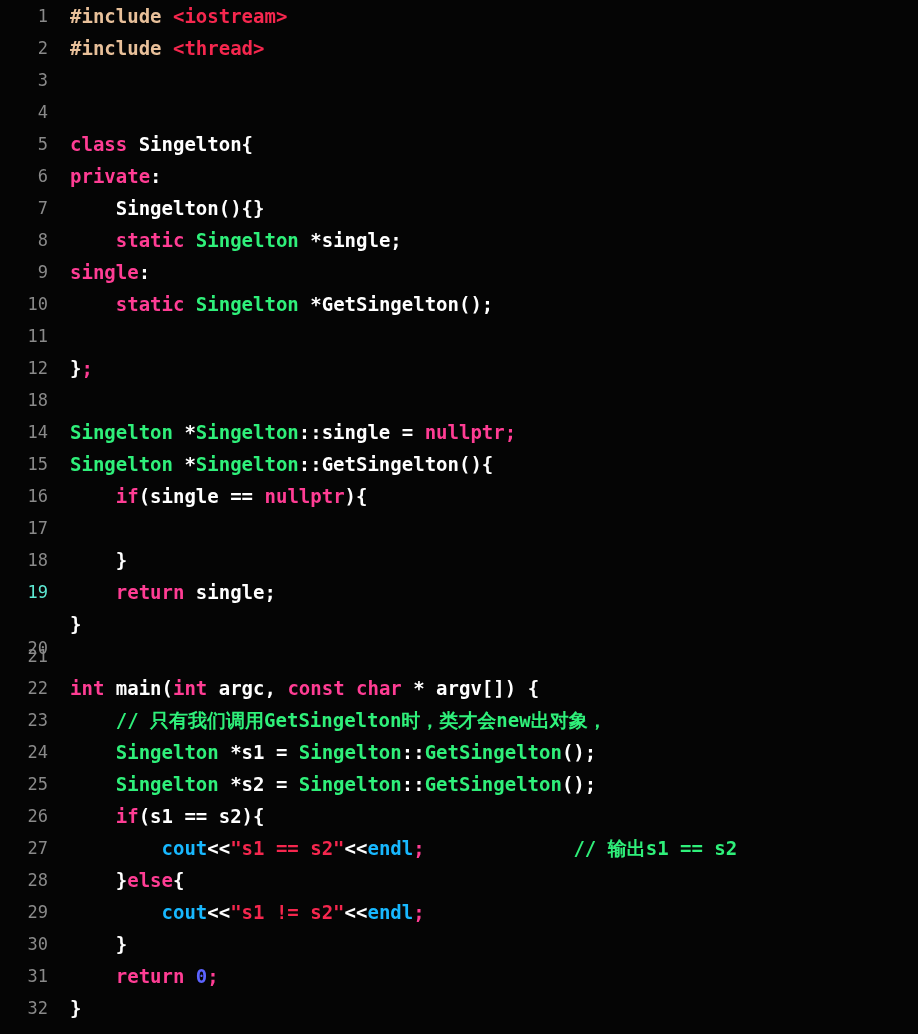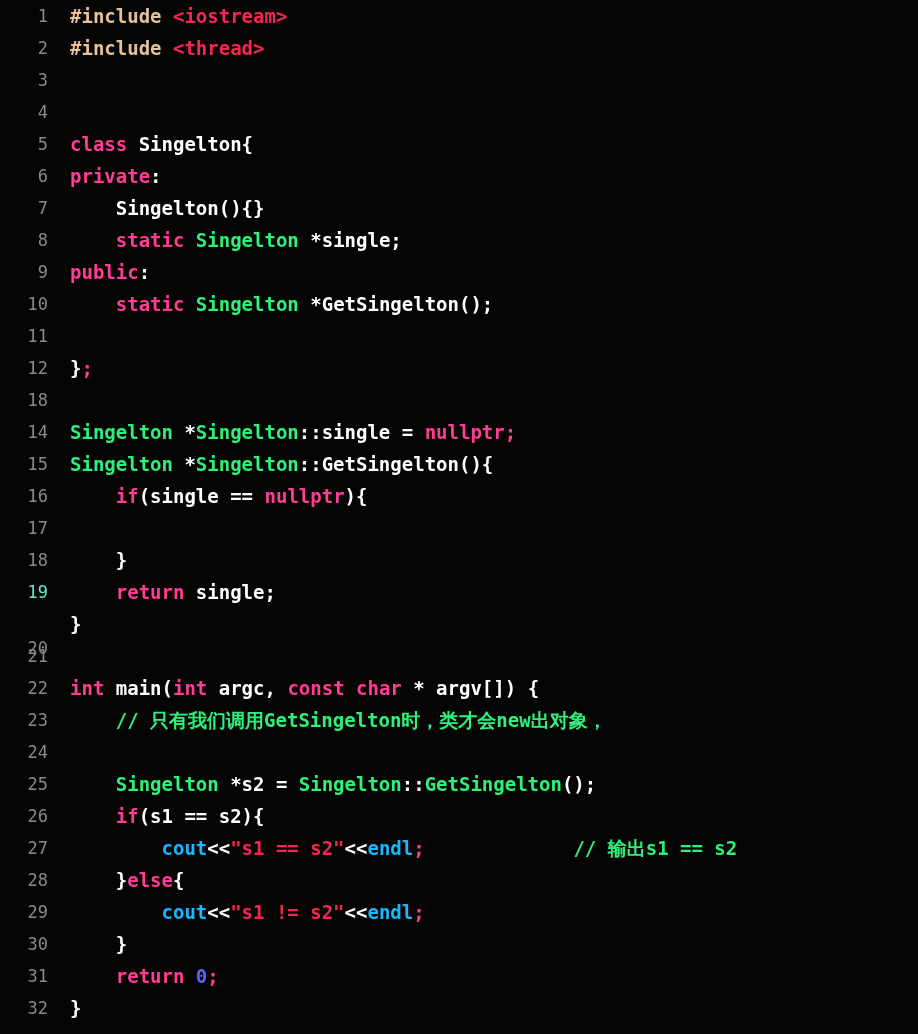--- a/index.html
+++ b/index.html
@@ -63,36 +63,36 @@
 
 <div id="editor" style="background: rgb(5, 5, 5);">
     <div class="code-line"><div class="gutter" style="color: rgb(138, 138, 138);">1</div><div class="code"><span class="t-pre">#include</span><span class="t-plain"> </span><span class="t-header">&lt;iostream&gt;</span></div></div>
     <div class="code-line"><div class="gutter" style="color: rgb(138, 138, 138);">2</div><div class="code"><span class="t-pre">#include</span><span class="t-plain"> </span><span class="t-header">&lt;thread&gt;</span></div></div>
     <div class="code-line"><div class="gutter" style="color: rgb(138, 138, 138);">3</div></div>
     <div class="code-line"><div class="gutter" style="color: rgb(138, 138, 138);">4</div><div class="code">&nbsp;</div></div>
     <div class="code-line"><div class="gutter" style="color: rgb(138, 138, 138);">5</div><div class="code"><span class="t-kw">class</span><span class="t-plain"> </span><span class="t-plain">Singelton{</span></div></div>
     <div class="code-line"><div class="gutter" style="color: rgb(138, 138, 138);">6</div><div class="code"><span class="t-kw">private</span><span class="t-plain">:</span></div></div>
     <div class="code-line"><div class="gutter" style="color: rgb(138, 138, 138);">7</div><div class="code"><span class="t-plain">    Singelton(){}</span></div></div>
     <div class="code-line"><div class="gutter" style="color: rgb(138, 138, 138);">8</div><div class="code"><span class="t-plain">    </span><span class="t-kw">static</span><span class="t-plain"> </span><span class="t-type">Singelton</span><span class="t-plain"> *single;</span></div></div>
-    <div class="code-line"><div class="gutter" style="color: rgb(138, 138, 138);">9</div><div class="code"><span class="t-kw">public</span><span class="t-plain">:</span></div></div>
+    <div class="code-line"><div class="gutter" style="color: rgb(138, 138, 138);">9</div><div class="code"><span class="t-kw">single</span><span class="t-plain">:</span></div></div>
     <div class="code-line"><div class="gutter" style="color: rgb(138, 138, 138);">10</div><div class="code"><span class="t-plain">    </span><span class="t-kw">static</span><span class="t-plain"> </span><span class="t-type">Singelton</span><span class="t-plain"> *GetSingelton();</span></div></div>
     <div class="code-line"><div class="gutter" style="color: rgb(138, 138, 138);">11</div><div class="code">&nbsp;</div></div>
     <div class="code-line"><div class="gutter" style="color: rgb(138, 138, 138);">12</div><div class="code"><span class="t-plain">}</span><span class="t-semi">;</span></div></div>
     <div class="code-line"><div class="gutter" style="color: rgb(138, 138, 138);">18</div><div class="code">&nbsp;</div></div>
     <div class="code-line"><div class="gutter" style="color: rgb(138, 138, 138);">14</div><div class="code"><span class="t-type">Singelton</span><span class="t-plain"> *</span><span class="t-type">Singelton</span><span class="t-plain">::single = </span><span class="t-kw">nullptr</span><span class="t-semi">;</span></div></div>
     <div class="code-line"><div class="gutter" style="color: rgb(138, 138, 138);">15</div><div class="code"><span class="t-type">Singelton</span><span class="t-plain"> *</span><span class="t-type">Singelton</span><span class="t-plain">::GetSingelton(){</span></div></div>
     <div class="code-line"><div class="gutter" style="color: rgb(138, 138, 138);">16</div><div class="code"><span class="t-plain">    </span><span class="t-kw">if</span><span class="t-plain">(single == </span><span class="t-kw">nullptr</span><span class="t-plain">){</span></div></div>
     <div class="code-line"><div class="gutter" style="color: rgb(138, 138, 138);">17</div></div>
     <div class="code-line"><div class="gutter" style="color: rgb(138, 138, 138);">18</div><div class="code"><span class="t-plain">    }</span></div></div>
     <div class="code-line"><div class="gutter" style="color: #5eead4;">19</div><div class="code"><span class="t-plain">    </span><span class="t-kw">return</span><span class="t-plain"> single;</span></div></div>
     <div class="code-line"><div class="gutter" style="color: rgb(138, 138, 138); margin-top: 47px;">20</div><div class="code"><span class="t-plain">}</span></div></div>
     <div class="code-line"><div class="gutter" style="color: rgb(138, 138, 138);">21</div><div class="code">&nbsp;</div></div>
     <div class="code-line"><div class="gutter" style="color: rgb(138, 138, 138);">22</div><div class="code"><span class="t-kw">int</span><span class="t-plain"> main(</span><span class="t-kw">int</span><span class="t-plain"> argc, </span><span class="t-kw">const</span><span class="t-plain"> </span><span class="t-kw">char</span><span class="t-plain"> * argv[]) {</span></div></div>
     <div class="code-line"><div class="gutter" style="color: rgb(138, 138, 138);">23</div><div class="code"><span class="t-plain">    </span><span class="t-comment">// 只有我们调用GetSingelton时，类才会new出对象，</span></div></div>
-    <div class="code-line"><div class="gutter" style="color: rgb(138, 138, 138);">24</div></div>
+    <div class="code-line"><div class="gutter" style="color: rgb(138, 138, 138);">24</div><div class="code"><span class="t-plain">    </span><span class="t-type">Singelton</span><span class="t-plain"> *s1 = </span><span class="t-type">Singelton</span><span class="t-plain">::</span><span class="t-type">GetSingelton</span><span class="t-plain">();</span></div></div>
     <div class="code-line"><div class="gutter" style="color: rgb(138, 138, 138);">25</div><div class="code"><span class="t-plain">    </span><span class="t-type">Singelton</span><span class="t-plain"> *s2 = </span><span class="t-type">Singelton</span><span class="t-plain">::</span><span class="t-type">GetSingelton</span><span class="t-plain">();</span></div></div>
     <div class="code-line"><div class="gutter" style="color: rgb(138, 138, 138);">26</div><div class="code"><span class="t-plain">    </span><span class="t-kw">if</span><span class="t-plain">(s1 == s2){</span></div></div>
     <div class="code-line"><div class="gutter" style="color: rgb(138, 138, 138);">27</div><div class="code"><span class="t-plain">        </span><span class="t-builtin">cout</span><span class="t-plain">&lt;&lt;</span><span class="t-string">"s1 == s2"</span><span class="t-plain">&lt;&lt;</span><span class="t-builtin">endl</span><span class="t-semi">;</span><span class="t-plain">             </span><span class="t-comment">// 输出s1 == s2</span></div></div>
     <div class="code-line"><div class="gutter" style="color: rgb(138, 138, 138);">28</div><div class="code"><span class="t-plain">    }</span><span class="t-kw">else</span><span class="t-plain">{</span></div></div>
     <div class="code-line"><div class="gutter" style="color: rgb(138, 138, 138);">29</div><div class="code"><span class="t-plain">        </span><span class="t-builtin">cout</span><span class="t-plain">&lt;&lt;</span><span class="t-string">"s1 != s2"</span><span class="t-plain">&lt;&lt;</span><span class="t-builtin">endl</span><span class="t-semi">;</span></div></div>
     <div class="code-line"><div class="gutter" style="color: rgb(138, 138, 138);">30</div><div class="code"><span class="t-plain">    }</span></div></div>
     <div class="code-line"><div class="gutter" style="color: rgb(138, 138, 138);">31</div><div class="code"><span class="t-plain">    </span><span class="t-kw">return</span><span class="t-plain"> </span><span class="t-number">0</span><span class="t-semi">;</span></div></div>
     <div class="code-line"><div class="gutter" style="color: rgb(138, 138, 138);">32</div><div class="code"><span class="t-plain">}</span></div></div>
   </div>
 

